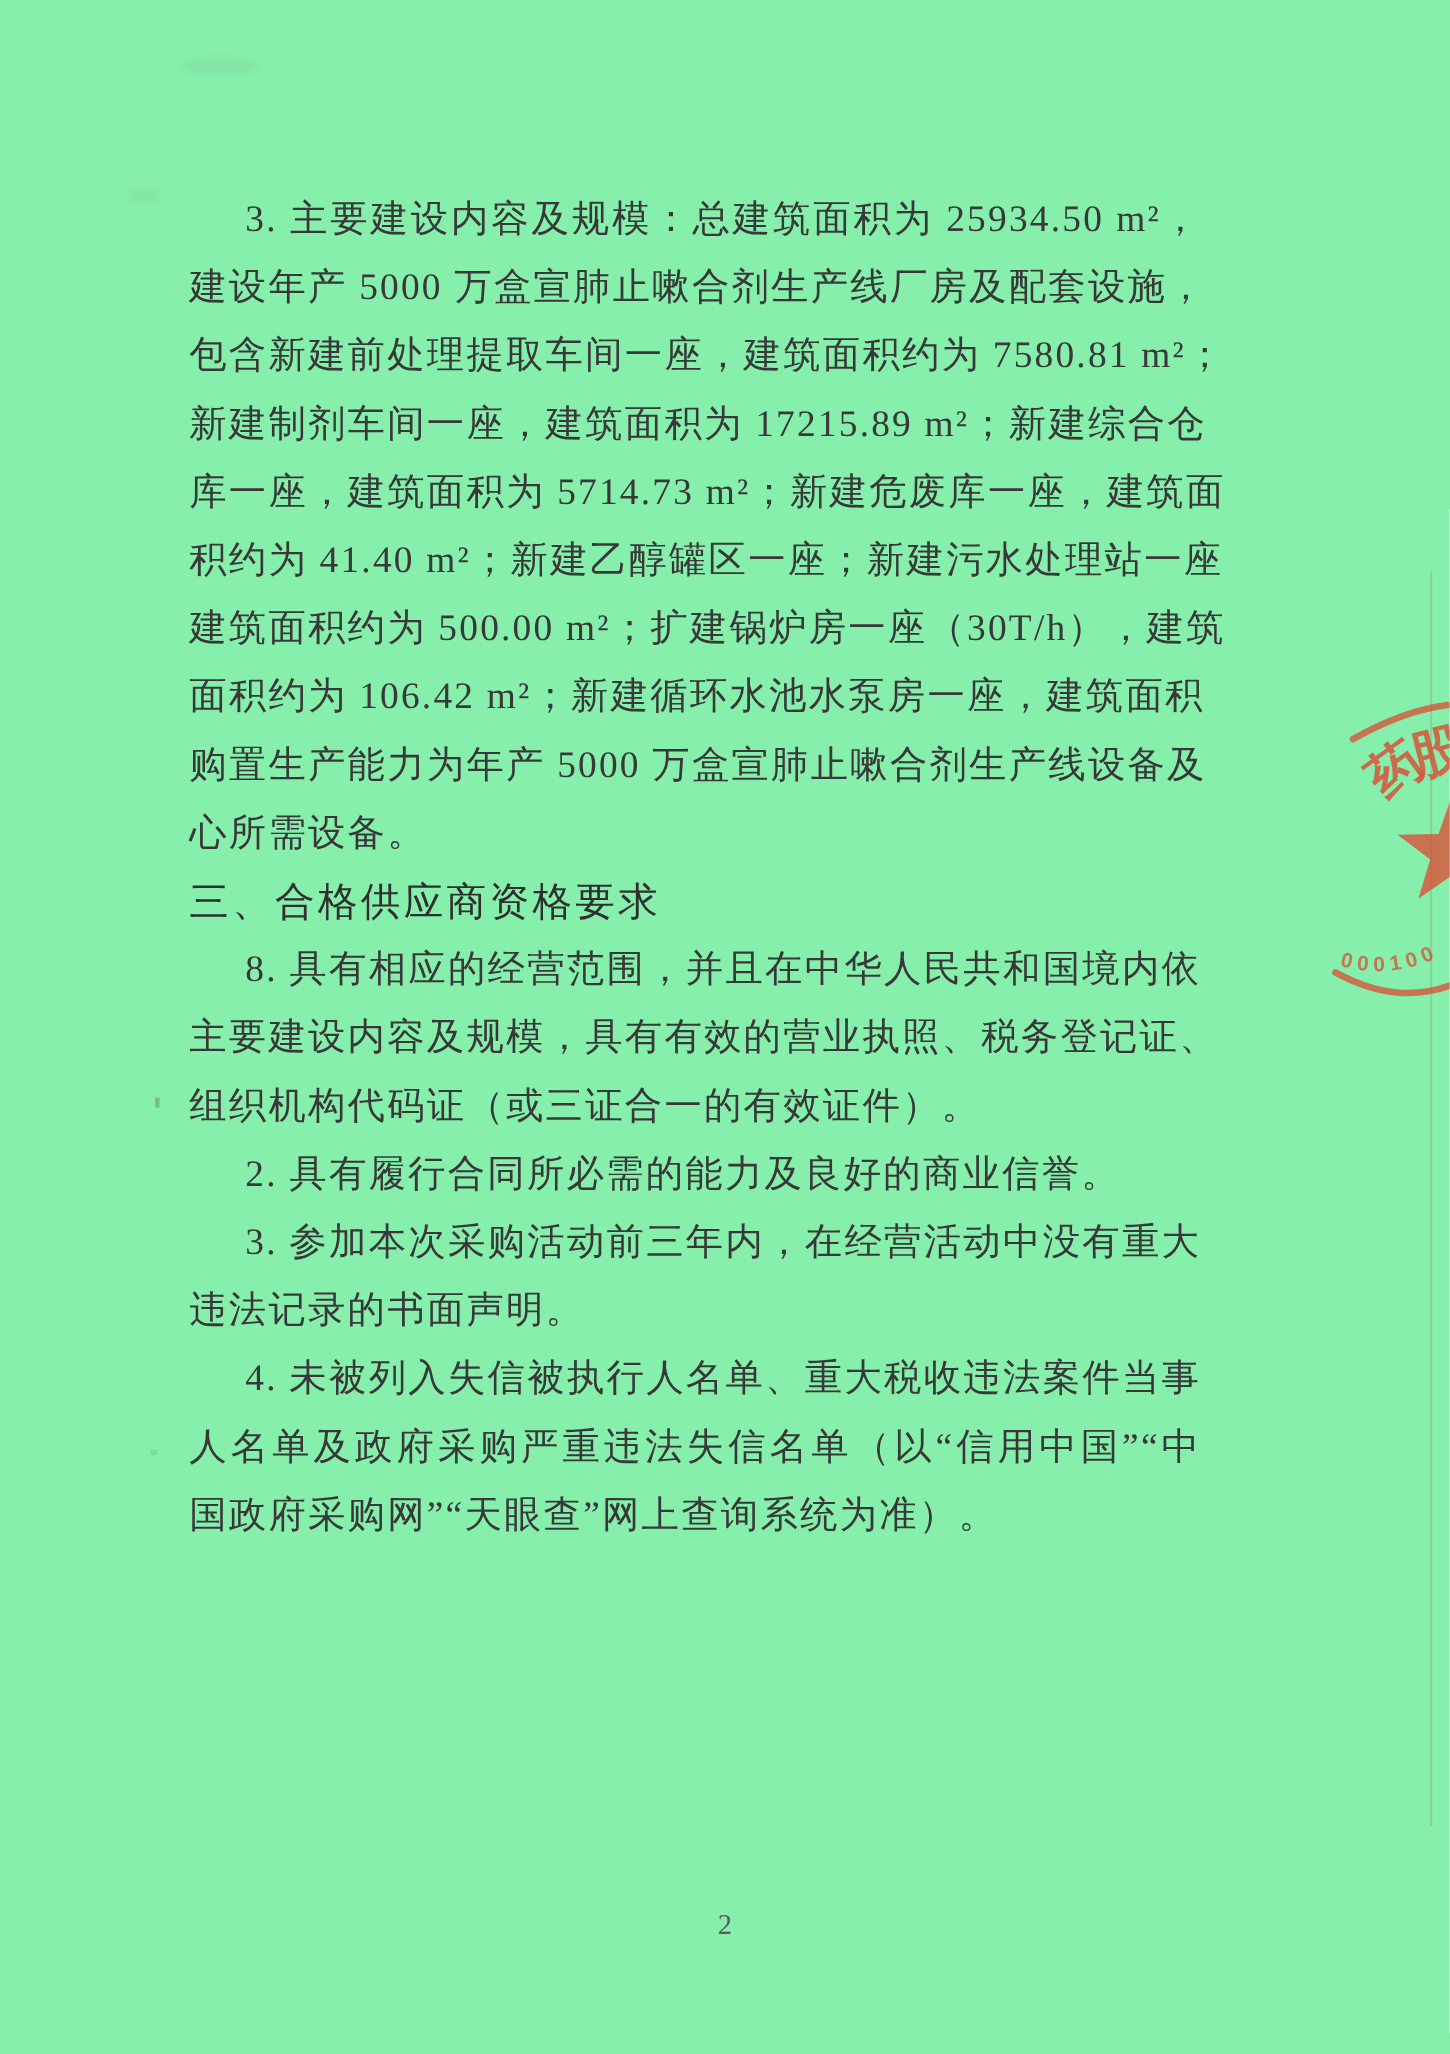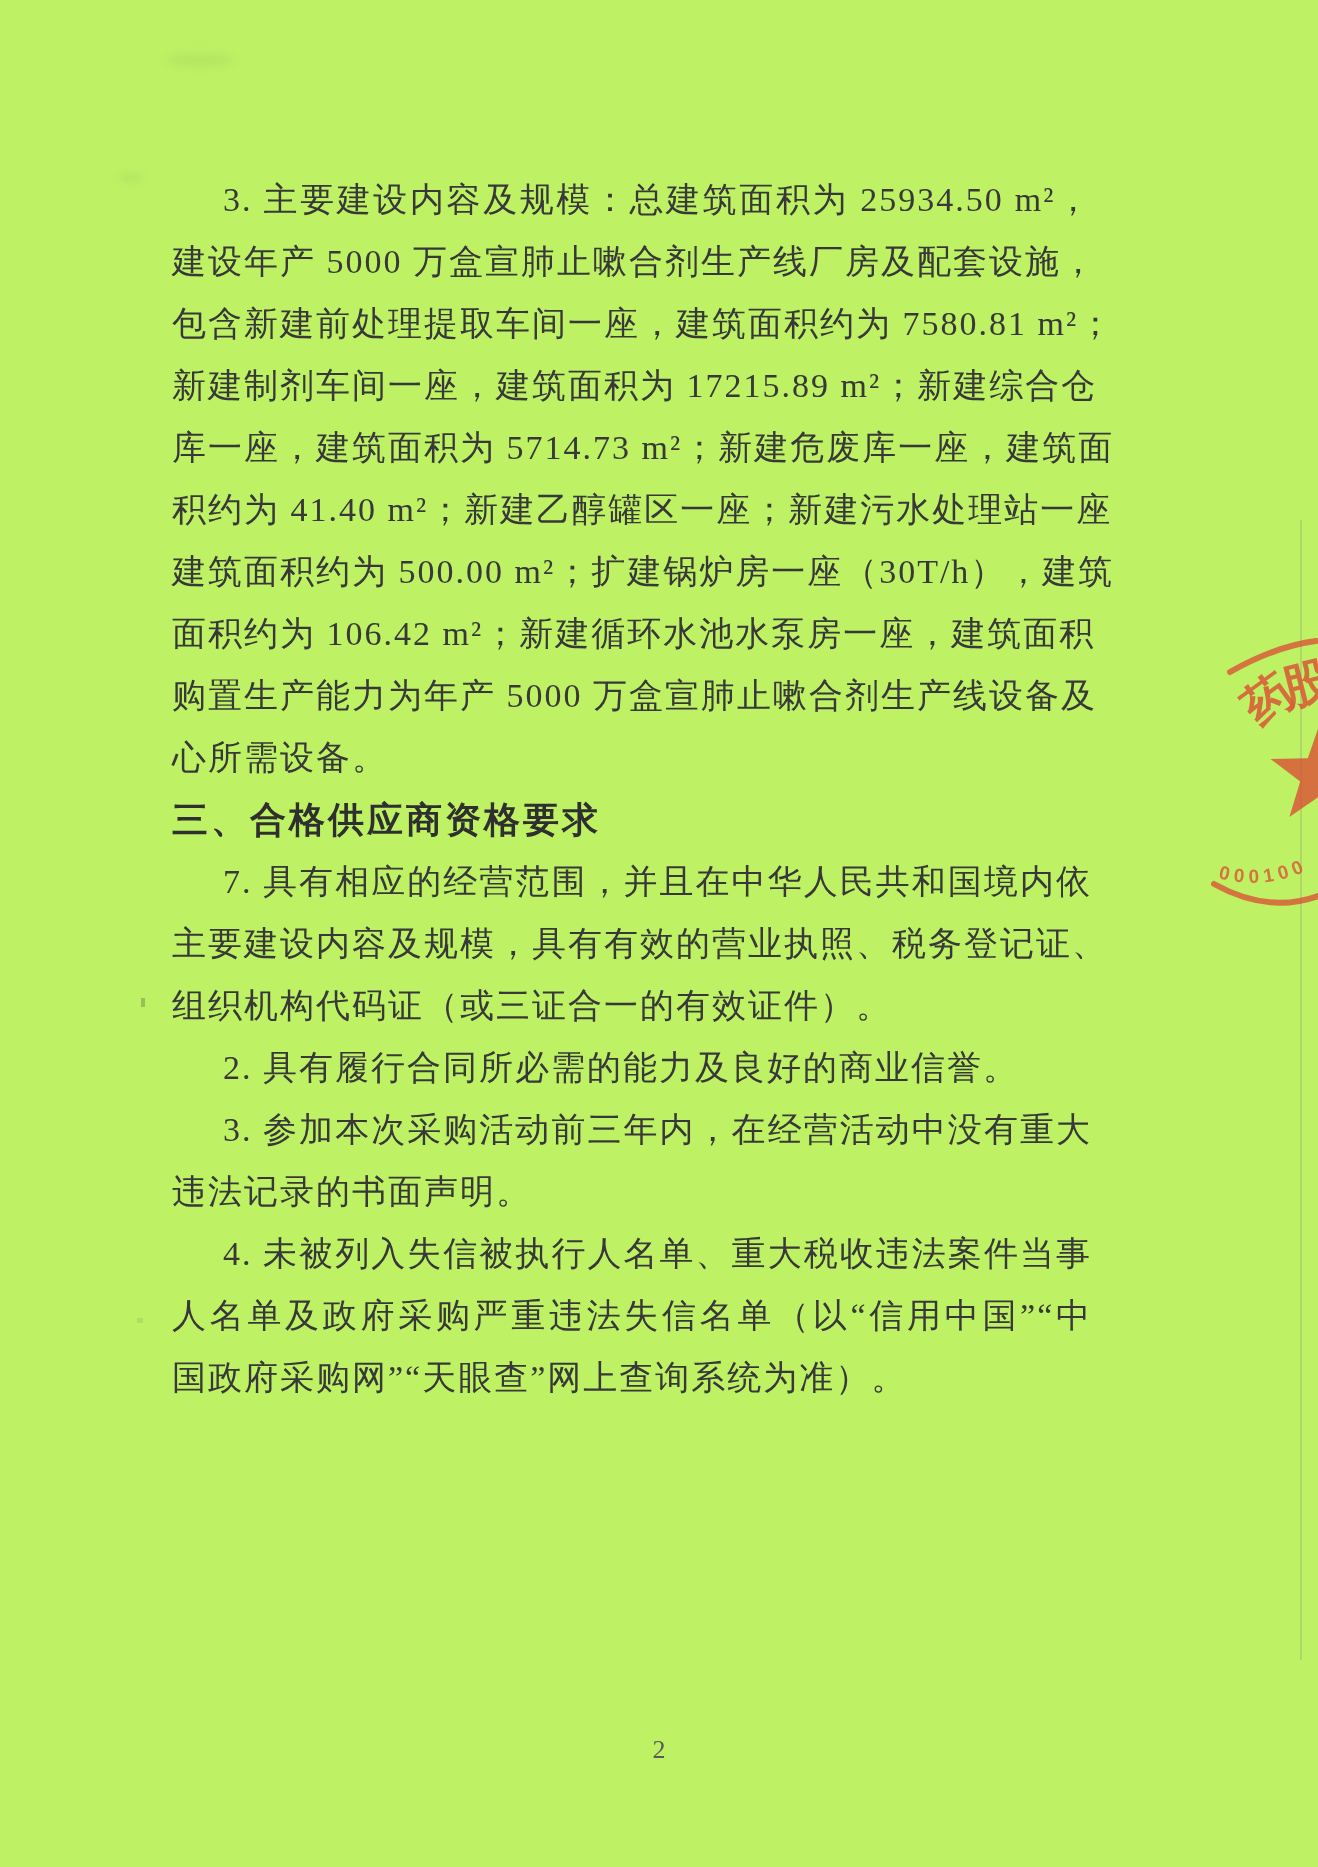--- a/index.html
+++ b/index.html
@@ -4,37 +4,37 @@
 <style>
   html,body{margin:0;padding:0;}
   body{
     width:1318px;height:1867px;
     background:#fefefe;
     position:relative;
     overflow:hidden;
     font-family:"Liberation Serif","DejaVu Serif",serif;
     color:#383838;
   }
-  .page{position:absolute;inset:0;background:#bef264;}
+  .page{position:absolute;inset:0;background:#86efac;}
   .text-col{
     position:absolute;left:172px;top:169px;width:920px;
     font-size:34px;line-height:62px;
   }
   .line{
     white-space:nowrap;
     letter-spacing:2px;
     text-align:justify;
     text-align-last:left;
     text-justify:inter-character;
   }
   .line.justify{text-align-last:justify;}
   .line.indent{text-indent:51px;}
   .line.heading{
     font-family:"Liberation Sans","DejaVu Sans",sans-serif;
-    font-weight:700;
+    font-weight:400;
     font-size:36px;
     letter-spacing:3px;
     color:#2f2f2f;
   }
   .footer{
     position:absolute;left:0;top:1735px;width:1318px;
     text-align:center;font-size:26px;color:#5a5a5a;
   }
   .seal{position:absolute;left:1158px;top:628px;opacity:.88;}
   .seal text{font-family:"Liberation Sans","DejaVu Sans",sans-serif;font-weight:700;}
@@ -66,21 +66,21 @@
     <div class="line justify">建设年产 5000 万盒宣肺止嗽合剂生产线厂房及配套设施，</div>
     <div class="line justify">包含新建前处理提取车间一座，建筑面积约为 7580.81 m²；</div>
     <div class="line justify">新建制剂车间一座，建筑面积为 17215.89 m²；新建综合仓</div>
     <div class="line justify">库一座，建筑面积为 5714.73 m²；新建危废库一座，建筑面</div>
     <div class="line justify">积约为 41.40 m²；新建乙醇罐区一座；新建污水处理站一座</div>
     <div class="line justify">建筑面积约为 500.00 m²；扩建锅炉房一座（30T/h），建筑</div>
     <div class="line justify">面积约为 106.42 m²；新建循环水池水泵房一座，建筑面积</div>
     <div class="line justify">购置生产能力为年产 5000 万盒宣肺止嗽合剂生产线设备及</div>
     <div class="line">心所需设备。</div>
     <div class="line heading">三、合格供应商资格要求</div>
-    <div class="line indent justify">7. 具有相应的经营范围，并且在中华人民共和国境内依</div>
+    <div class="line indent justify">8. 具有相应的经营范围，并且在中华人民共和国境内依</div>
     <div class="line justify">主要建设内容及规模，具有有效的营业执照、税务登记证、</div>
     <div class="line">组织机构代码证（或三证合一的有效证件）。</div>
     <div class="line indent">2. 具有履行合同所必需的能力及良好的商业信誉。</div>
     <div class="line indent justify">3. 参加本次采购活动前三年内，在经营活动中没有重大</div>
     <div class="line">违法记录的书面声明。</div>
     <div class="line indent justify">4. 未被列入失信被执行人名单、重大税收违法案件当事</div>
     <div class="line justify">人名单及政府采购严重违法失信名单（以“信用中国”“中</div>
     <div class="line">国政府采购网”“天眼查”网上查询系统为准）。</div>
   </div>
 

